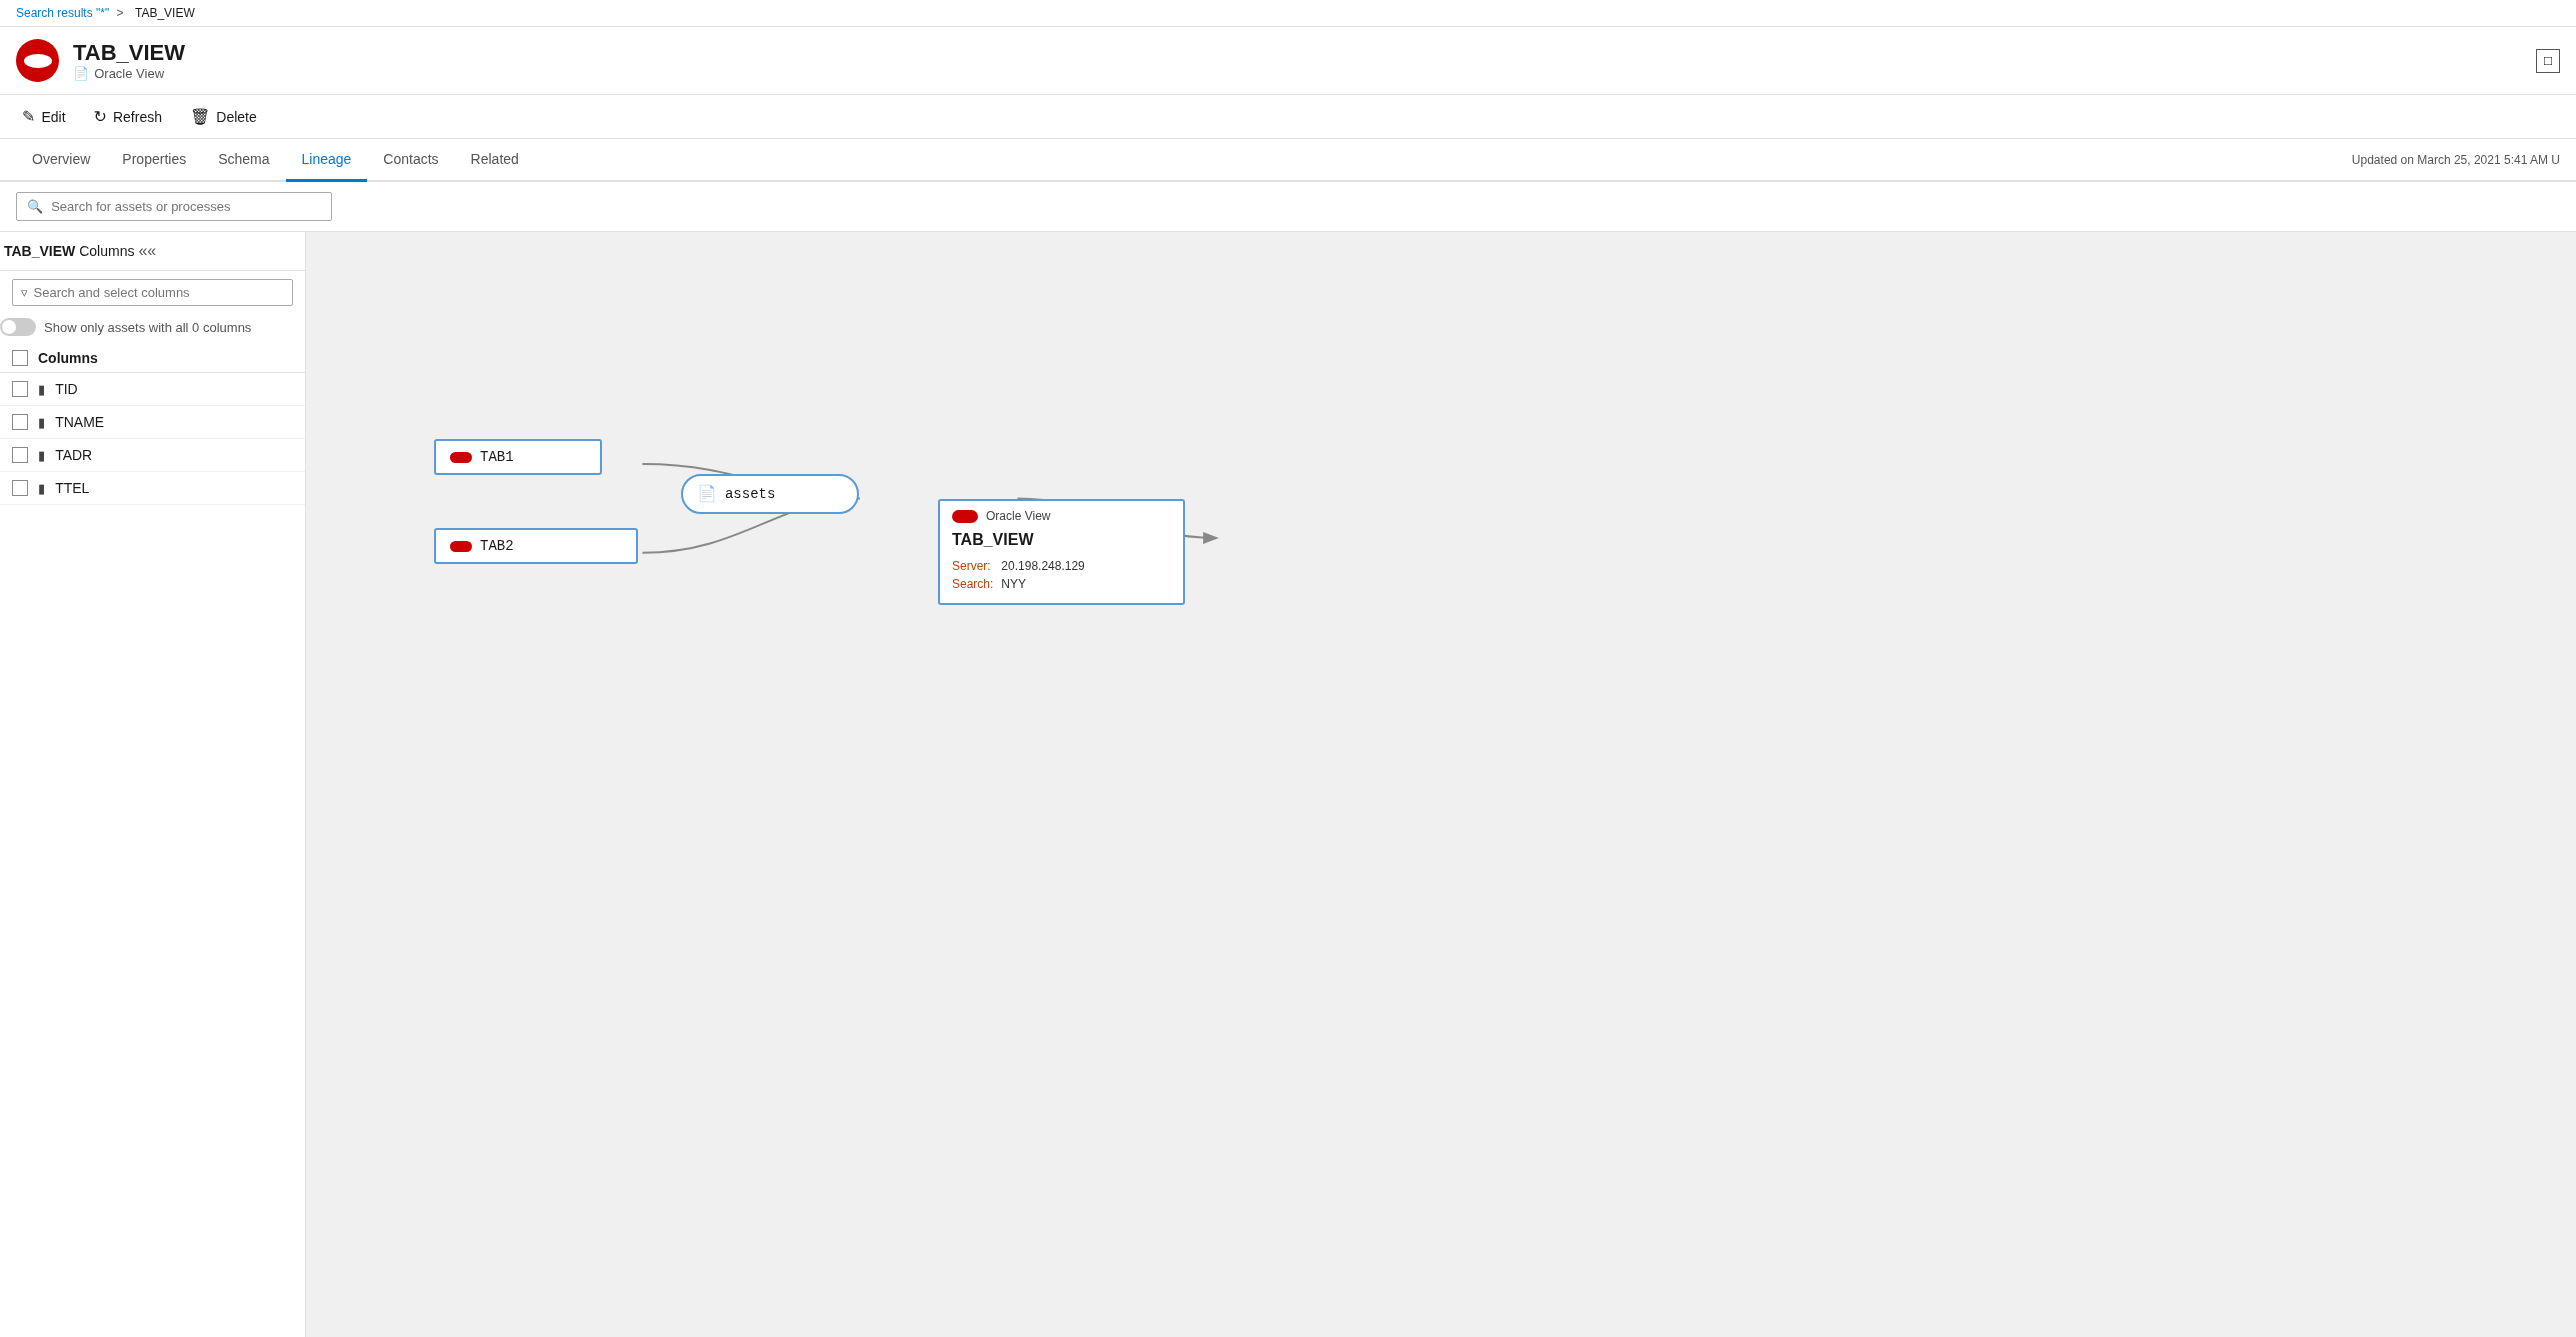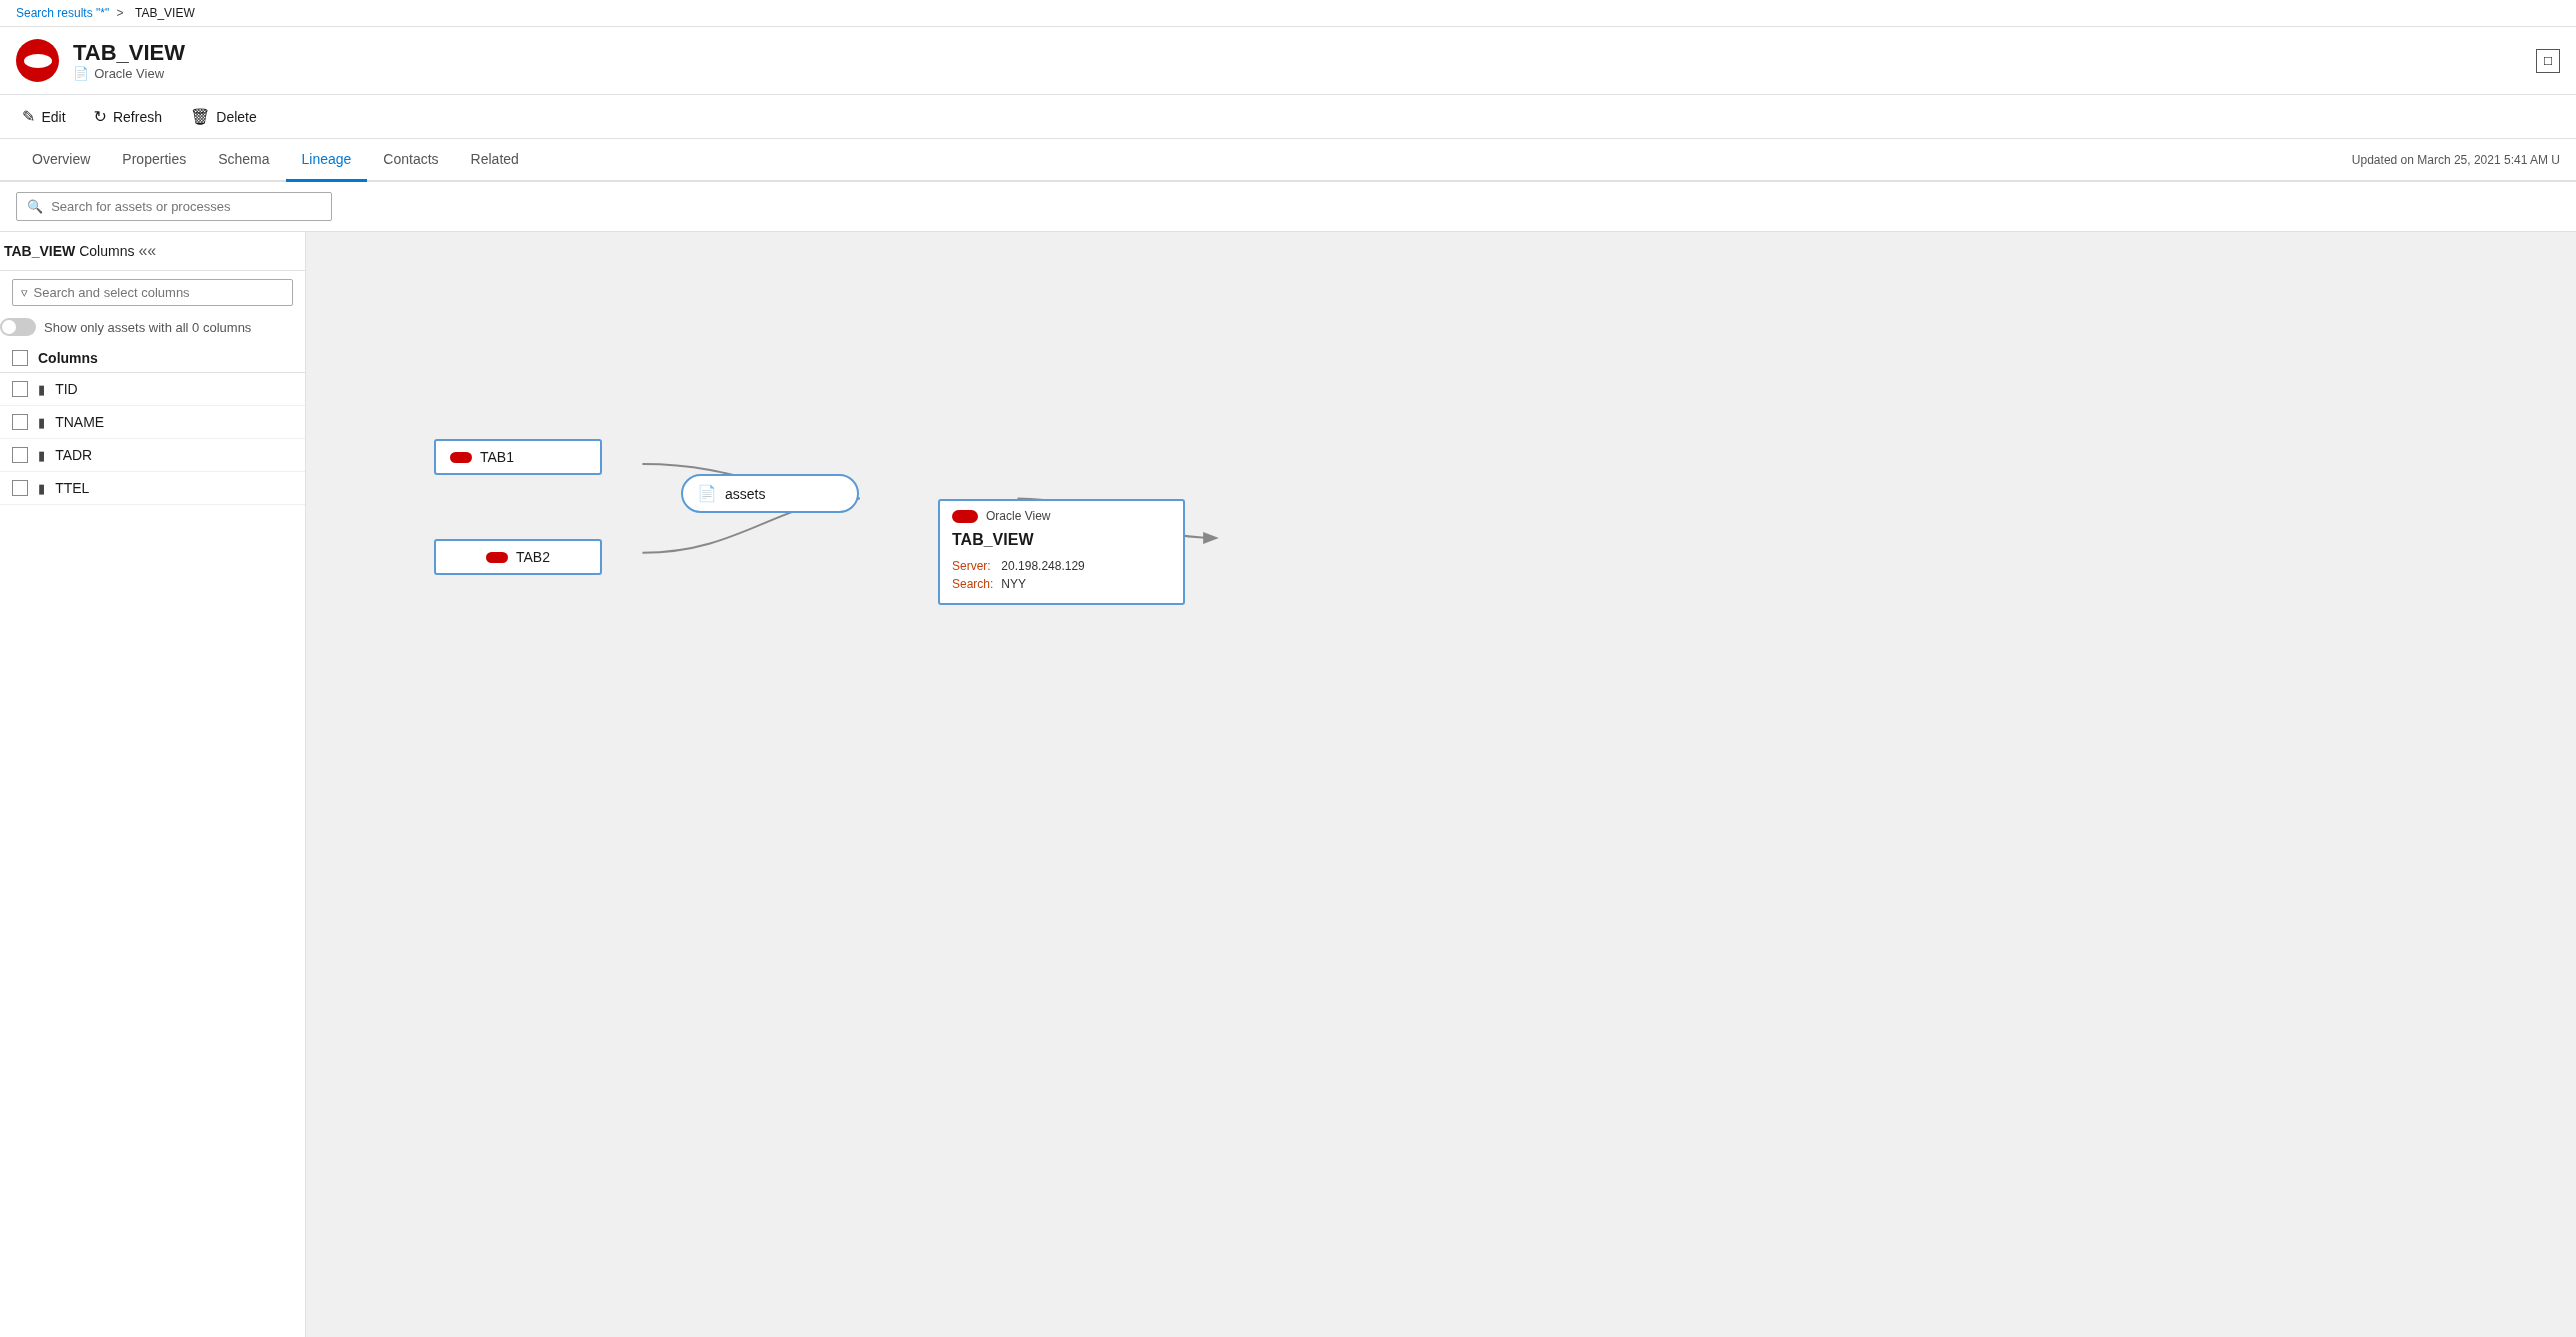--- a/index.html
+++ b/index.html
@@ -200,20 +200,21 @@
       position: absolute;
       border: 2px solid #5b9bd5;
       border-radius: 3px;
       background: #fff;
       display: flex;
       align-items: center;
       padding: 8px 14px;
       gap: 8px;
       font-size: 14px;
       font-weight: 500;
+      font-family: Liberation Mono, monospace;
     }
     .node-icon-red {
       width: 22px; height: 11px;
       background: #c00;
       border-radius: 6px;
       flex-shrink: 0;
     }
     .node-query {
       border-radius: 20px;
     }
@@ -370,21 +371,21 @@
           <path d="M0,0 L0,6 L8,3 z" fill="#888"></path>
         </marker>
       </defs>
     </svg>
 
     <div class="node" style="left: 128px; top: 207px; width: 168px;">
       <div class="node-icon-red"></div>
       <span>TAB1</span>
     </div>
 
-    <div class="node" style="left: 128px; top: 307px; width: 168px; justify-content: center;">
+    <div class="node" style="left: 128px; top: 296px; width: 204px;">
       <div class="node-icon-red"></div>
       <span>TAB2</span>
     </div>
 
     <div class="node node-query" style="left: 375px; top: 242px; width: 178px; border: 2.5px solid #5b9bd5;">
       <span class="q-icon">📄</span>
       <span>assets</span>
     </div>
 
     <div class="node-result" style="position:absolute; left: 632px; top: 267px; width: 247px;">

